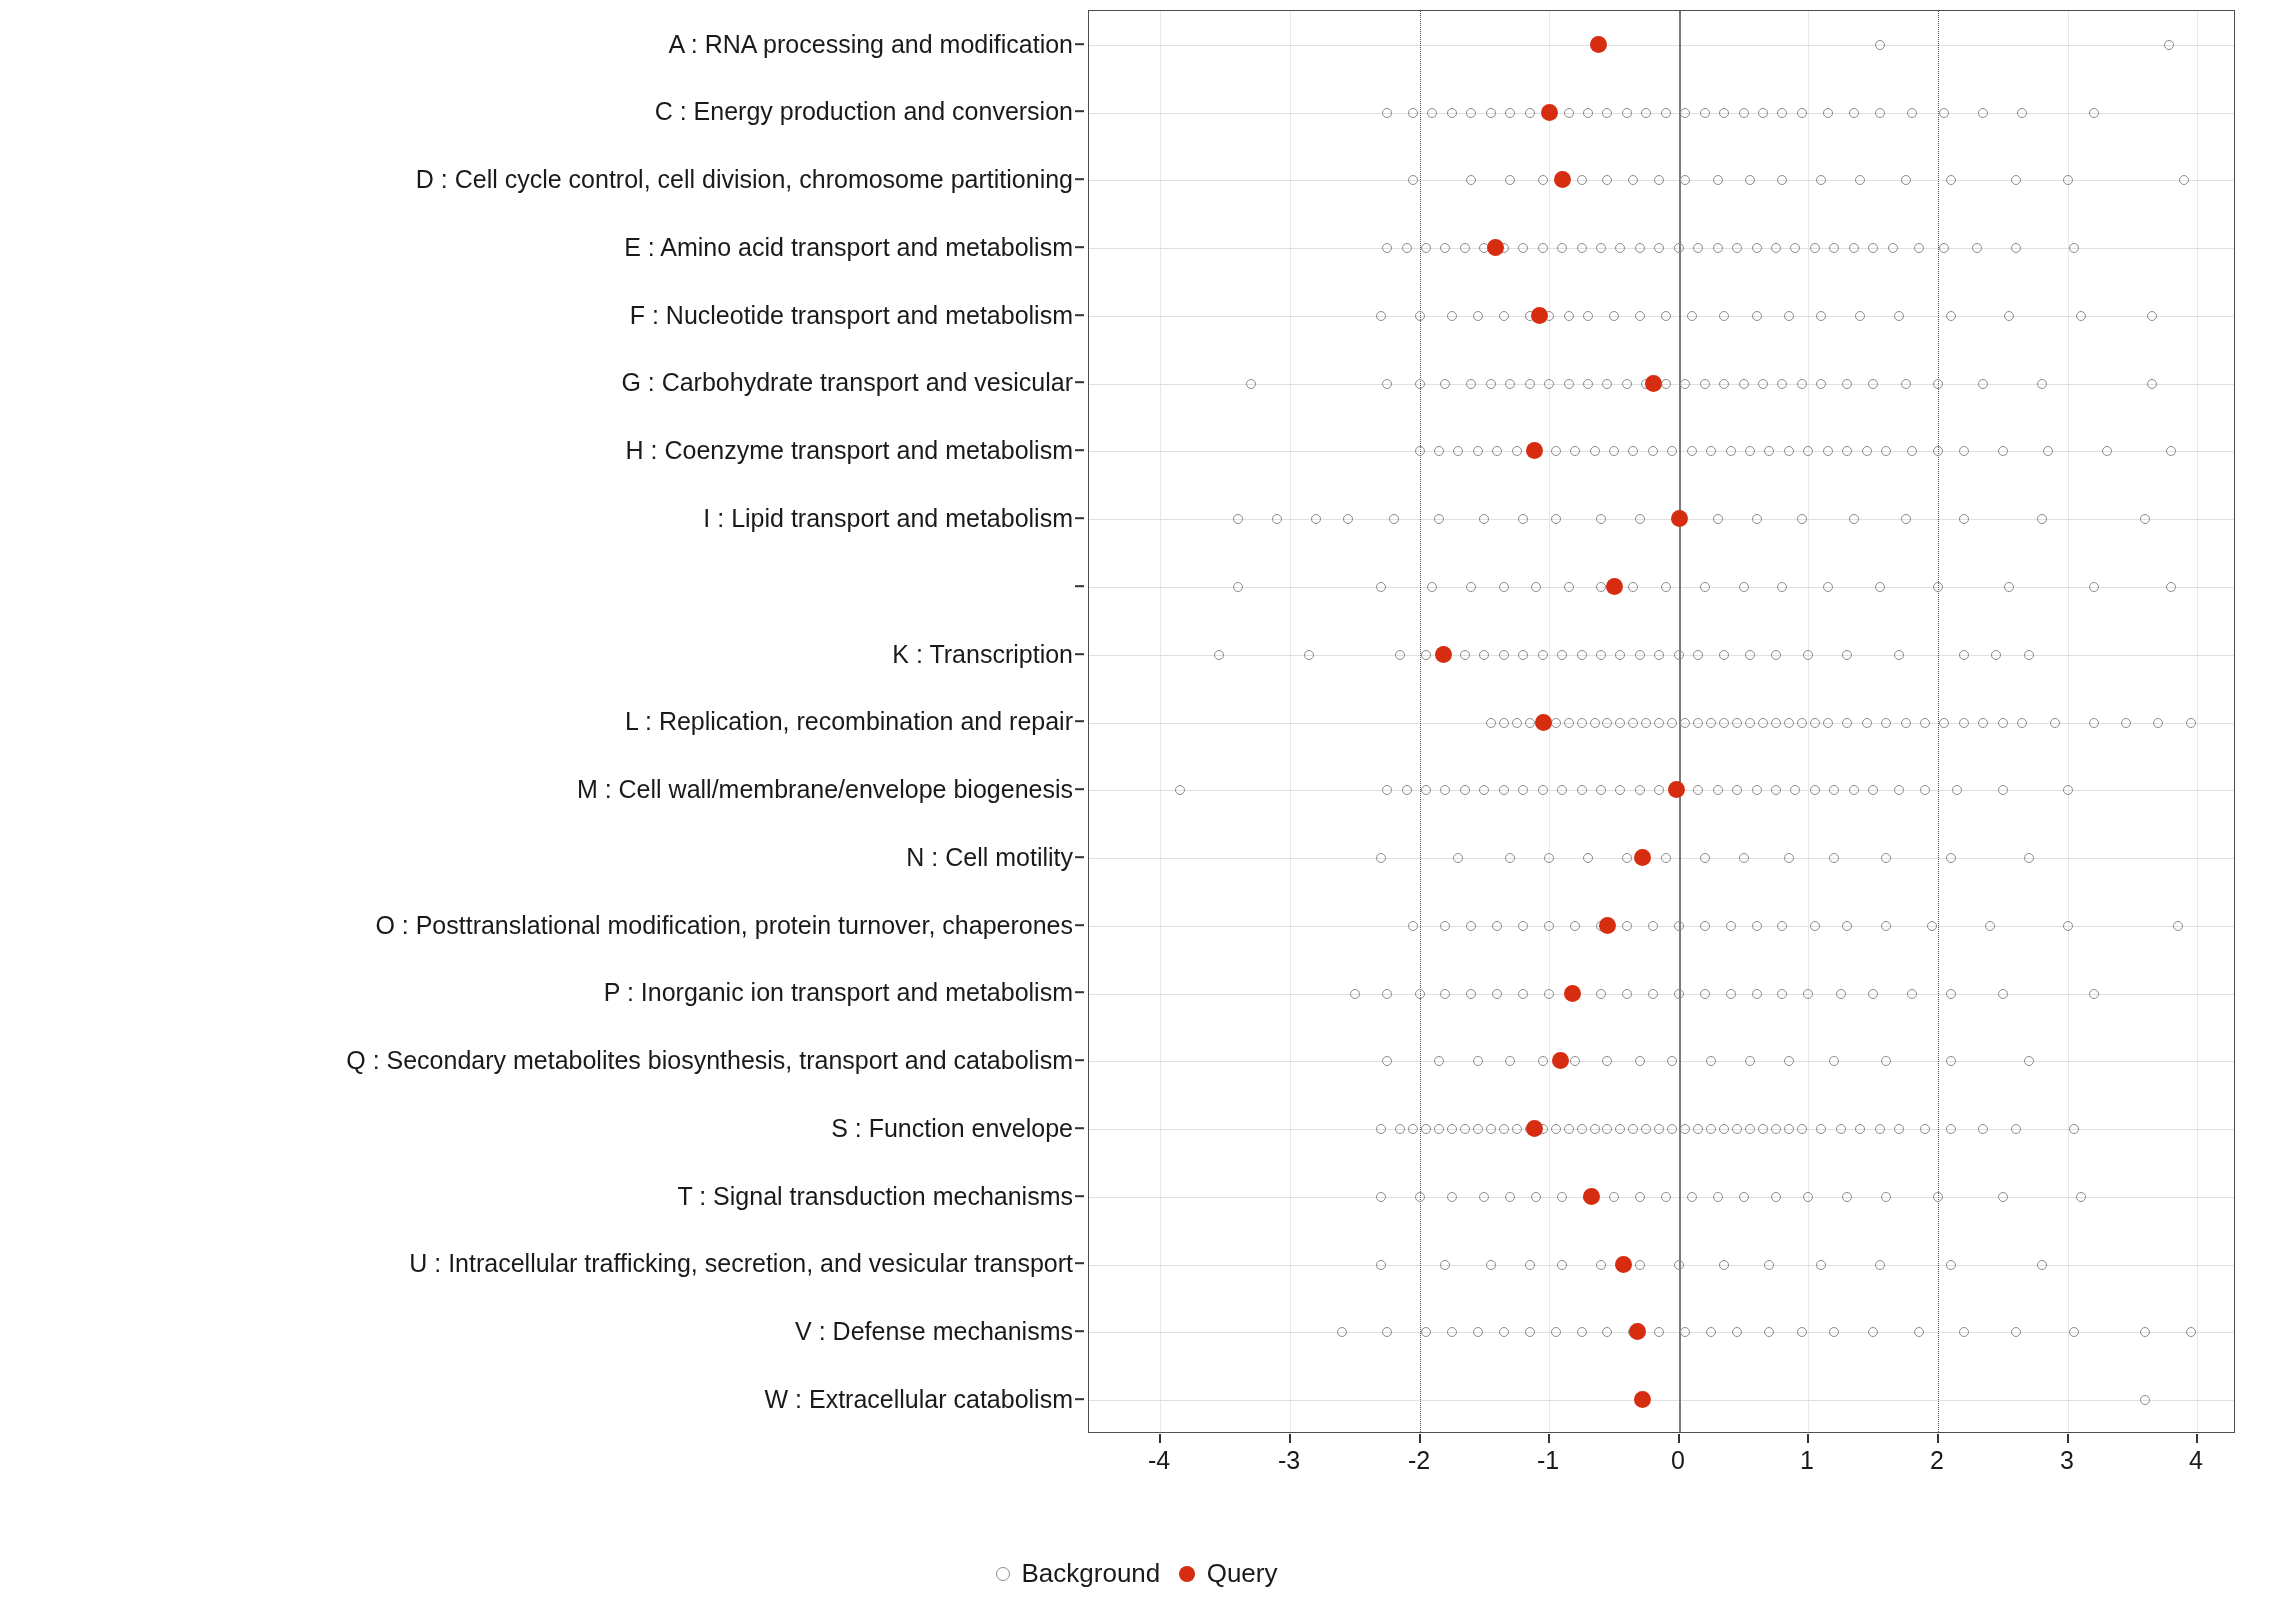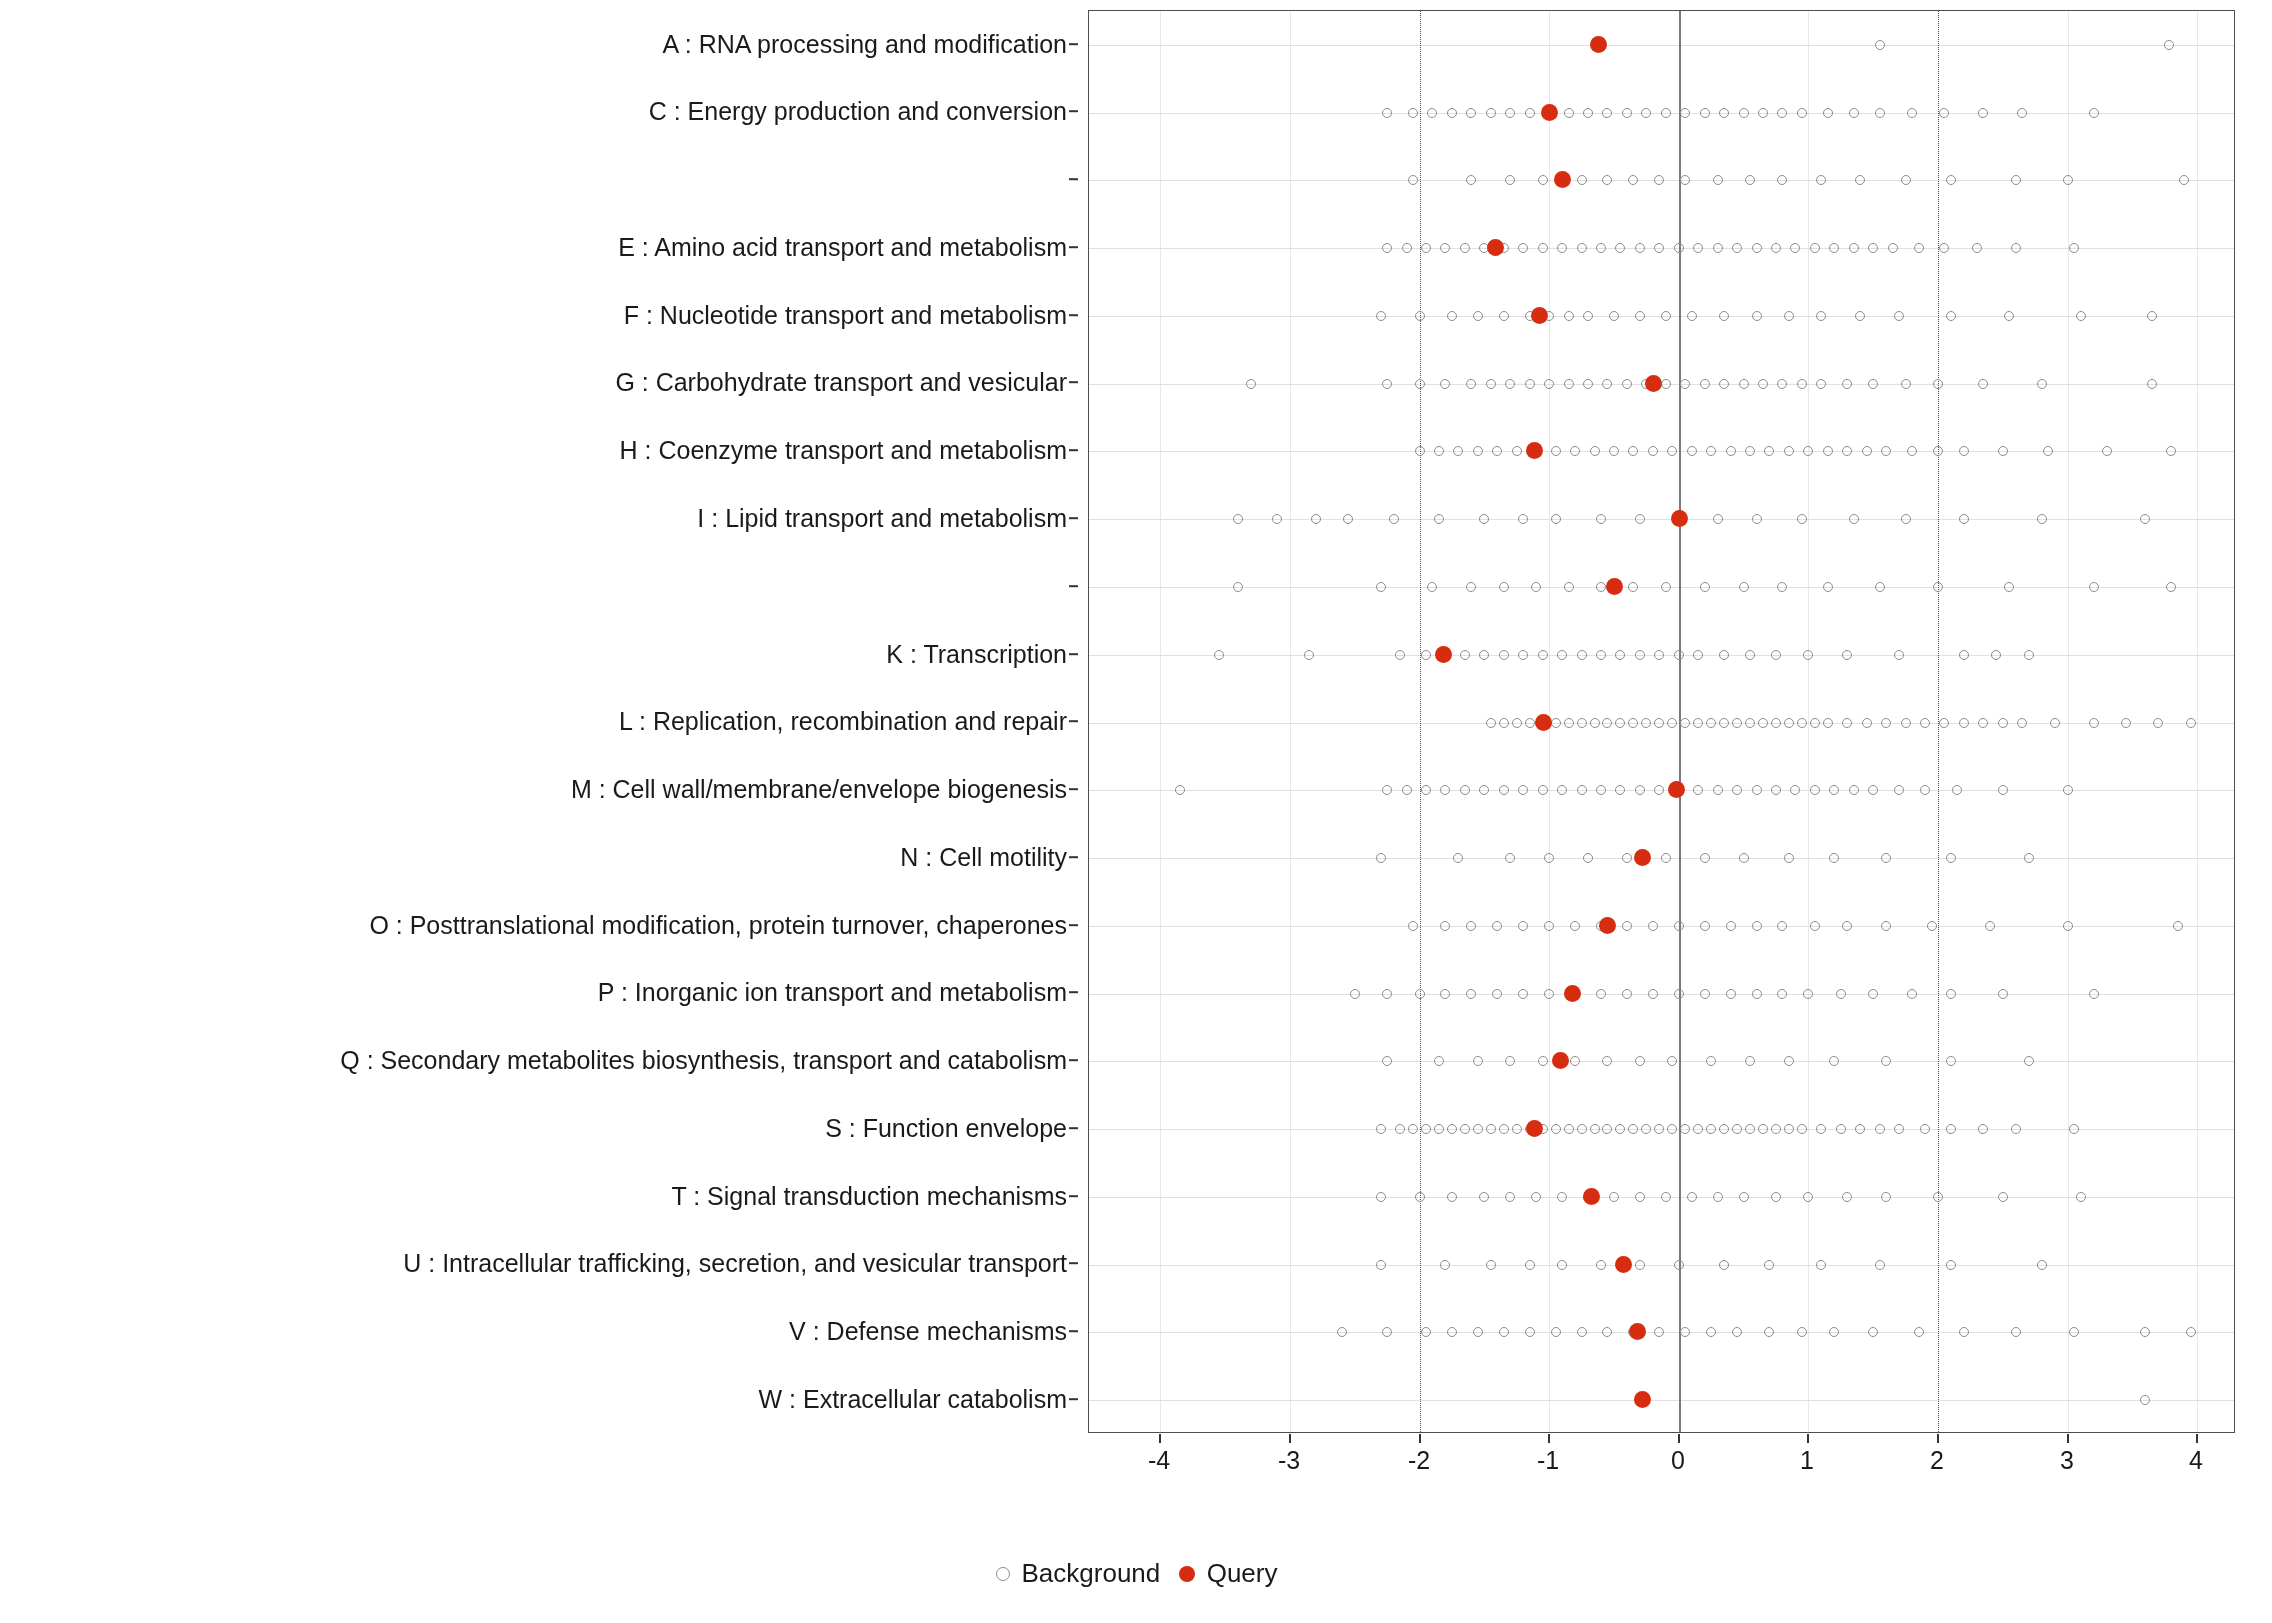--- a/index.html
+++ b/index.html
@@ -16,21 +16,21 @@
   }
   #chart-root {
     position: relative;
     width: 2273px;
     height: 1623px;
   }
 
   
   #label-column {
     position: absolute;
-    left: 6px;
+    left: 12px;
     top: 0;
     width: 1077px;
     height: 1439px;
   }
   .cat-label {
     position: absolute;
     right: 16px;
     text-align: right;
     font-size: 25px;
     line-height: 29px;
@@ -177,20 +177,21 @@
 </head>
 <body>
 
 <div id="chart-root">
 
   <div id="label-column">
       <div class="cat-label" style="top: 44px;">A : RNA processing and modification</div>
       <div class="tick-mark" style="top: 44px;"></div>
       <div class="cat-label" style="top: 111px;">C : Energy production and conversion</div>
       <div class="tick-mark" style="top: 111px;"></div>
+      <div class="cat-label" style="top: 179px;">D : Cell cycle control, cell division, chromosome partitioning</div>
       <div class="tick-mark" style="top: 179px;"></div>
       <div class="cat-label" style="top: 247px;">E : Amino acid transport and metabolism</div>
       <div class="tick-mark" style="top: 247px;"></div>
       <div class="cat-label" style="top: 315px;">F : Nucleotide transport and metabolism</div>
       <div class="tick-mark" style="top: 315px;"></div>
       <div class="cat-label" style="top: 382px;">G : Carbohydrate transport and vesicular</div>
       <div class="tick-mark" style="top: 382px;"></div>
       <div class="cat-label" style="top: 450px;">H : Coenzyme transport and metabolism</div>
       <div class="tick-mark" style="top: 450px;"></div>
       <div class="cat-label" style="top: 518px;">I : Lipid transport and metabolism</div>

